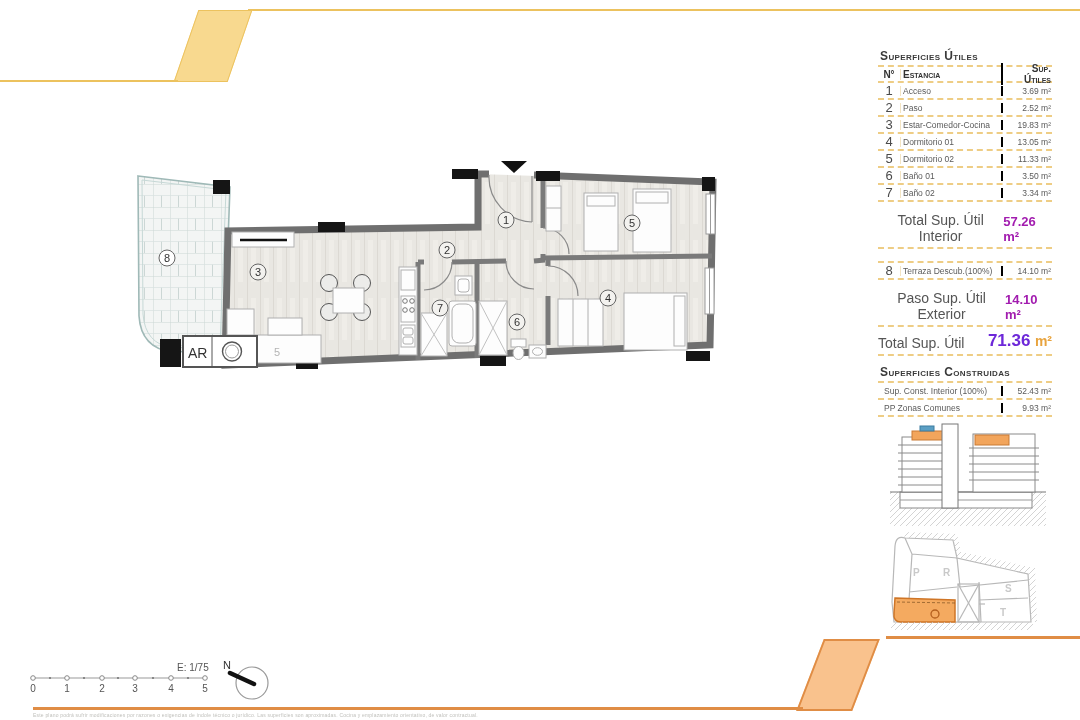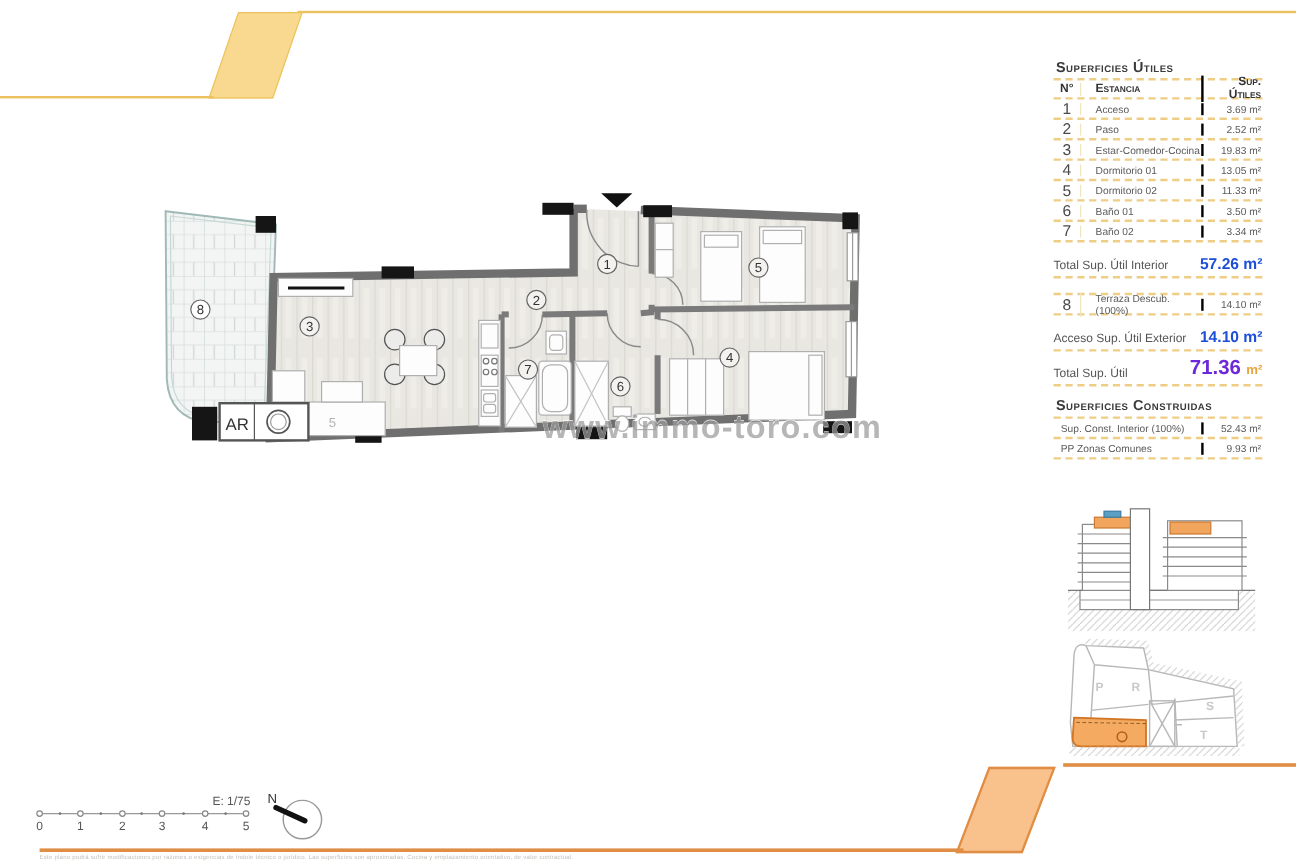--- a/index.html
+++ b/index.html
@@ -16,30 +16,30 @@
   .logo .ring{position:absolute;left:116px;top:5px;width:34px;height:34px;border:11px solid #2b2b2b;border-radius:50%;}
   .logo .t2{position:absolute;left:17px;top:56px;font-size:15px;font-weight:bold;color:#9c9c9c;letter-spacing:4px;}
 
   
   .panel{position:absolute;left:878px;top:13px;width:174px;color:#4a4a4a;margin-top:36px;}
   .sec-head{font-size:12px;font-weight:bold;color:#3a3a3a;font-variant:small-caps;letter-spacing:.4px;margin:0 0 2px 2px;}
   .tbl{width:100%;}
   .trow{display:flex;align-items:center;height:15px;border-bottom:2px dashed #eecd85;}
   .trow.head{border-top:2px dashed #eecd85;height:14px;}
   .c-num{width:22px;font-size:13px;color:#4a4a4a;text-align:center;flex:none;}
-  .c-name{flex:1;font-size:8.5px;color:#5a5a5a;padding-left:12px;border-left:1px solid #f2e3c2;}
+  .c-name{flex:1;font-size:8.5px;color:#5a5a5a;padding-left:2px;border-left:1px solid #f2e3c2;}
   .c-sup{width:48px;font-size:8.5px;color:#5a5a5a;text-align:right;flex:none;border-left:2px solid #000000;padding-right:1px;}
   .trow.head .c-num{font-size:10px;font-weight:bold;color:#333;}
   .trow.head .c-name,.trow.head .c-sup{font-size:10px;font-weight:bold;color:#333;font-variant:small-caps;}
   .total-line{display:flex;align-items:flex-end;justify-content:space-between;margin-top:10px;
               border-bottom:2px dashed #eecd85;padding-bottom:3px;}
-  .total-line .lab{font-size:10px;color:#555;}
-  .total-line .val{font-size:13px;font-weight:bold;color:#1d4ed8;}
+  .total-line .lab{font-size:14px;color:#555;text-align:center;}
+  .total-line .val{font-size:13px;font-weight:bold;color:#a21caf;}
   .total-line.orange .val{font-size:17px;color:#6d28d9;}
-  .total-line .unit{font-size:11px;color:#e8a33d;font-weight:bold;}
+  .total-line .unit{font-size:14px;color:#e8a33d;font-weight:bold;}
   .row8{margin-top:12px;}
   .gap{height:9px;}
 
   
   .disclaimer{position:absolute;left:33px;top:712px;width:600px;font-size:5px;color:#c0c0bc;letter-spacing:.2px;}
   .bline-left{position:absolute;top:707px;left:33px;width:770px;height:3px;background:#e08d45;}
   .bline-right{position:absolute;top:636px;left:886px;right:0;height:3px;background:#e08d45;}
   .para-bot{position:absolute;top:639px;left:810px;width:52px;height:68px;background:#f9c28d;
             border:2px solid #e08d45;transform:skewX(-21deg);}
 
@@ -220,21 +220,20 @@
           <circle cx="440" cy="308" r="8" fill="#f3f2ef" stroke="#666"></circle>
           <text x="440" y="312">7</text>
         </g>
       <g>
           <circle cx="167" cy="258" r="8" fill="#fff" stroke="#666"></circle>
           <text x="167" y="262">8</text>
         </g>
     </g>
   </svg>
 
-  <div class="watermark">www.immo-toro.com</div>
 
   <div class="panel">
     <div class="sec-head">Superficies Útiles</div>
 
     <div class="tbl">
       <div class="trow head">
         <div class="c-num">N°</div>
         <div class="c-name">Estancia</div>
         <div class="c-sup">Sup. Útiles</div>
       </div>
@@ -282,21 +281,21 @@
 
     <div class="tbl row8">
       <div class="trow" style="border-top:2px dashed #eecd85;">
         <div class="c-num">8</div>
         <div class="c-name">Terraza Descub.(100%)</div>
         <div class="c-sup">14.10 m²</div>
       </div>
     </div>
 
     <div class="total-line">
-      <span class="lab">Acceso Sup. Útil Exterior</span>
+      <span class="lab">Paso Sup. Útil Exterior</span>
       <span class="val">14.10 m²</span>
     </div>
 
     <div class="total-line orange" style="margin-top:4px;">
       <span class="lab">Total Sup. Útil</span>
       <span><span class="val">71.36</span>
       <span class="unit">m²</span></span>
     </div>
 
     <div class="gap"></div>

